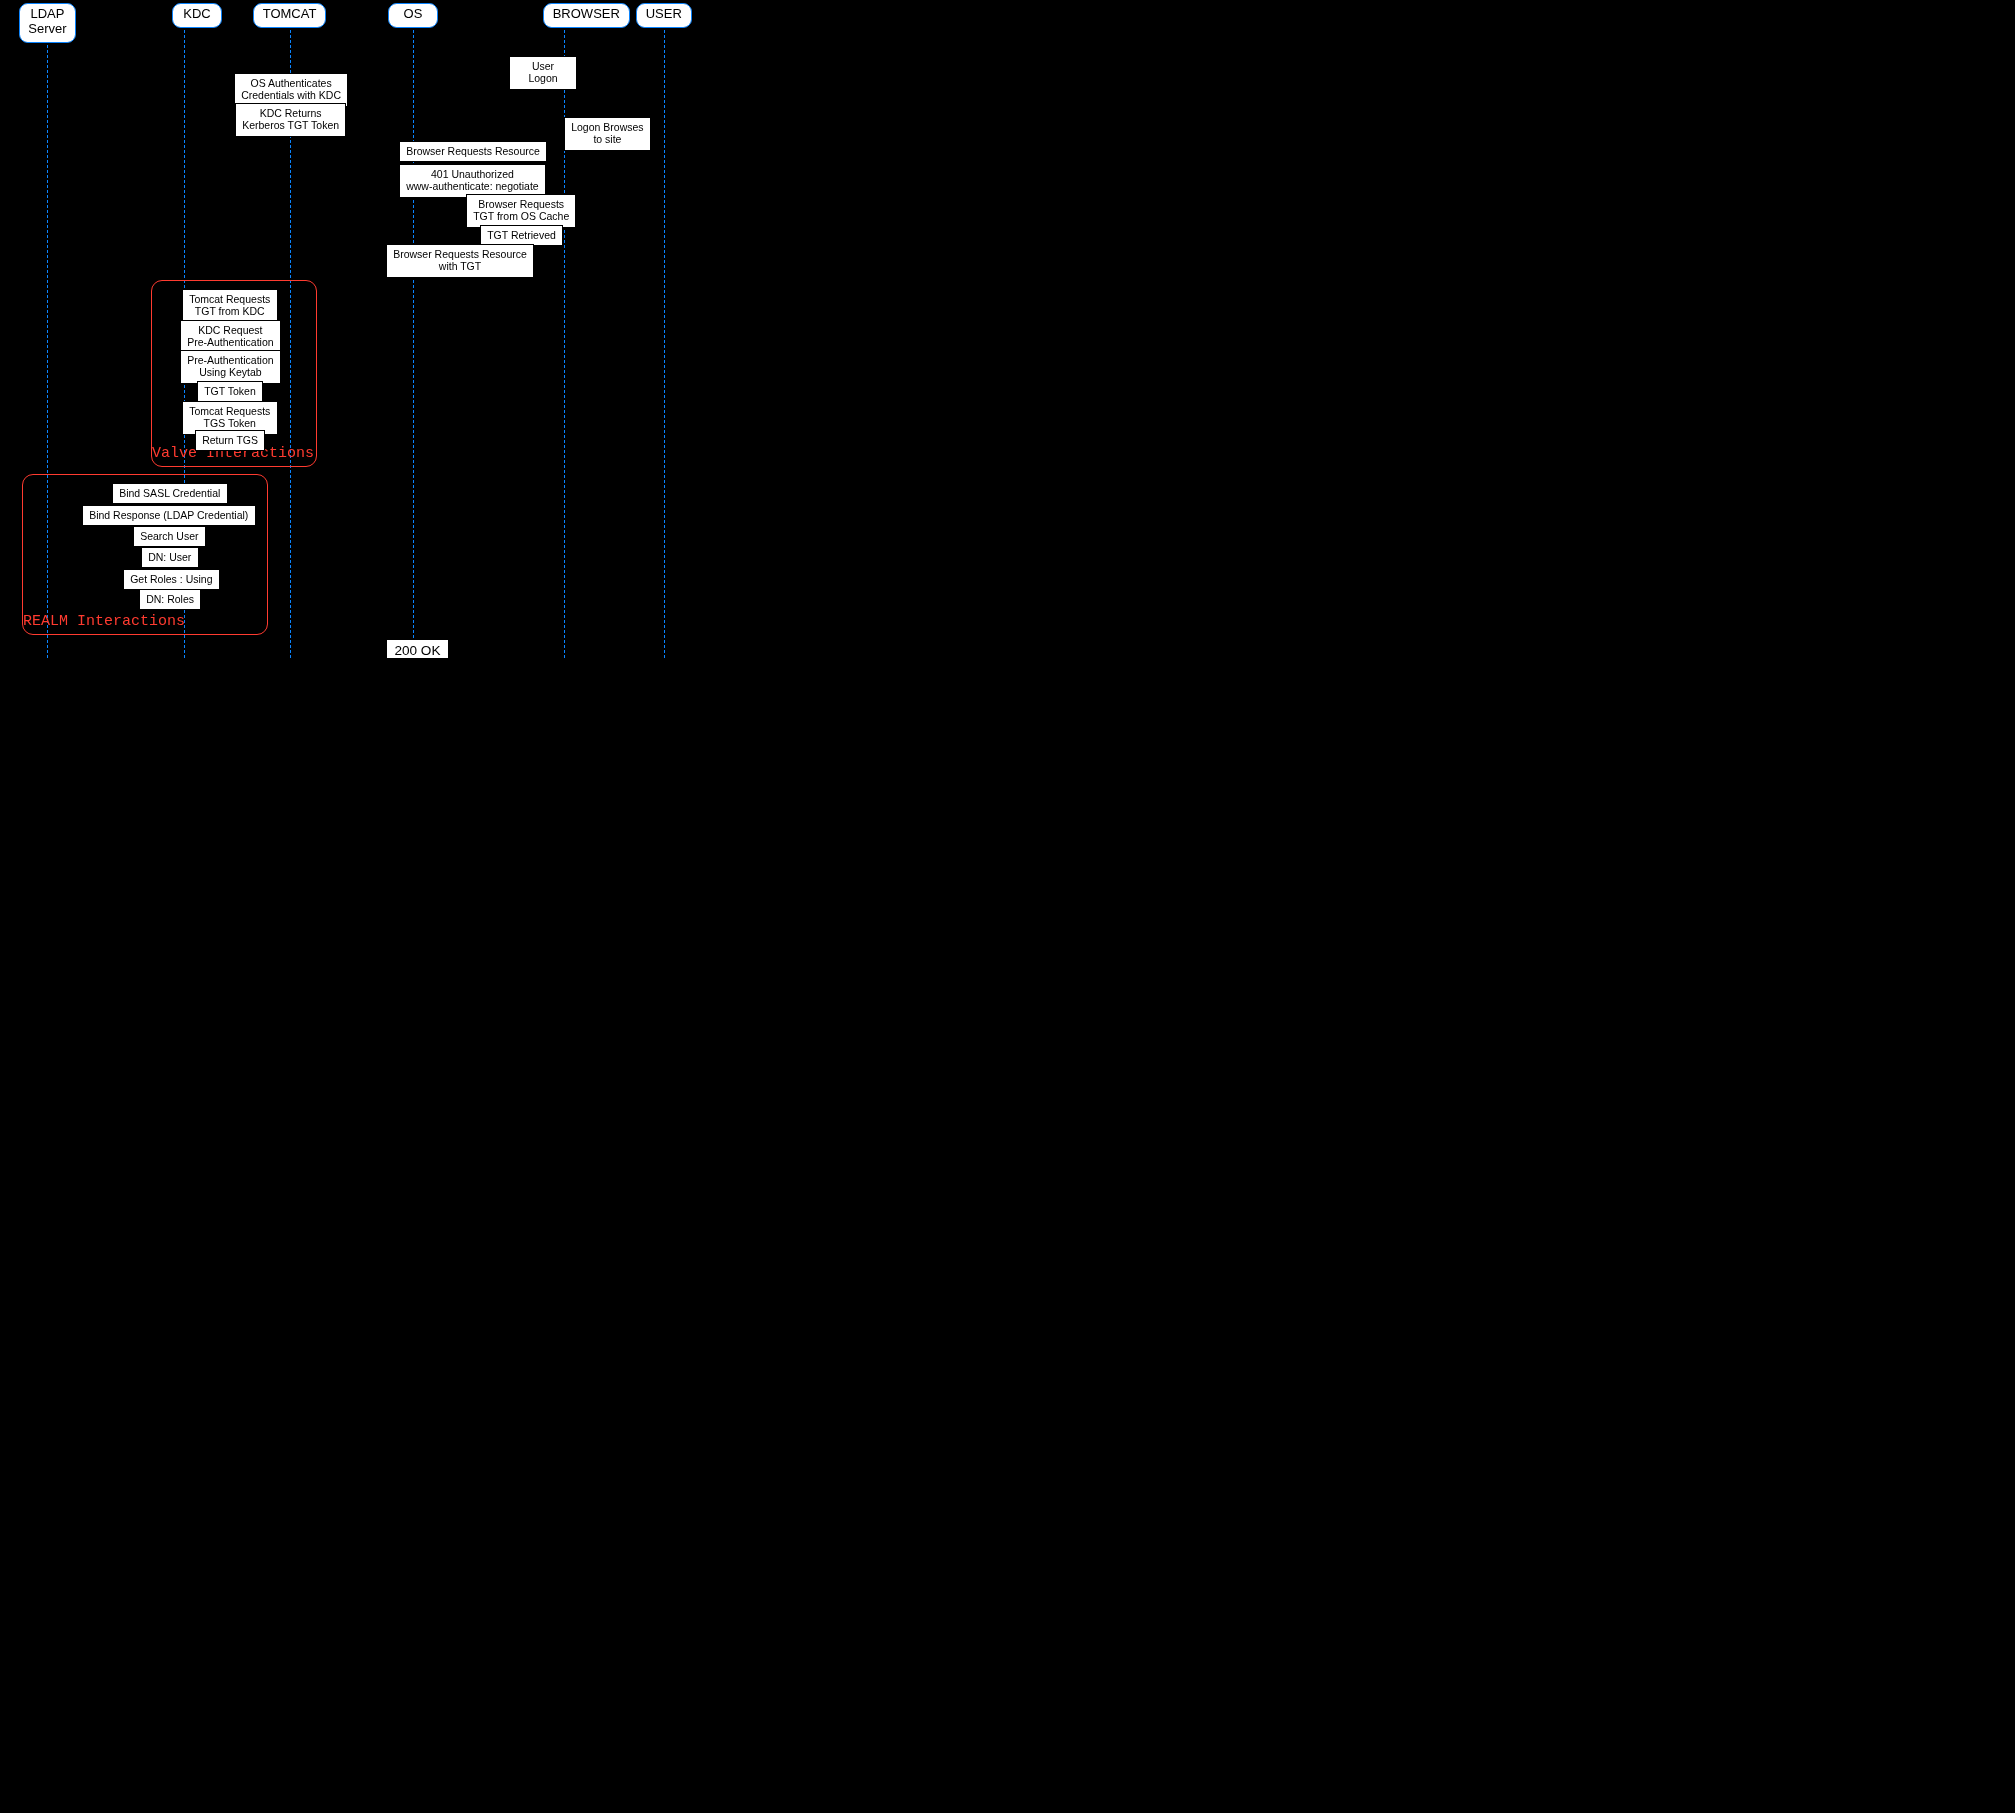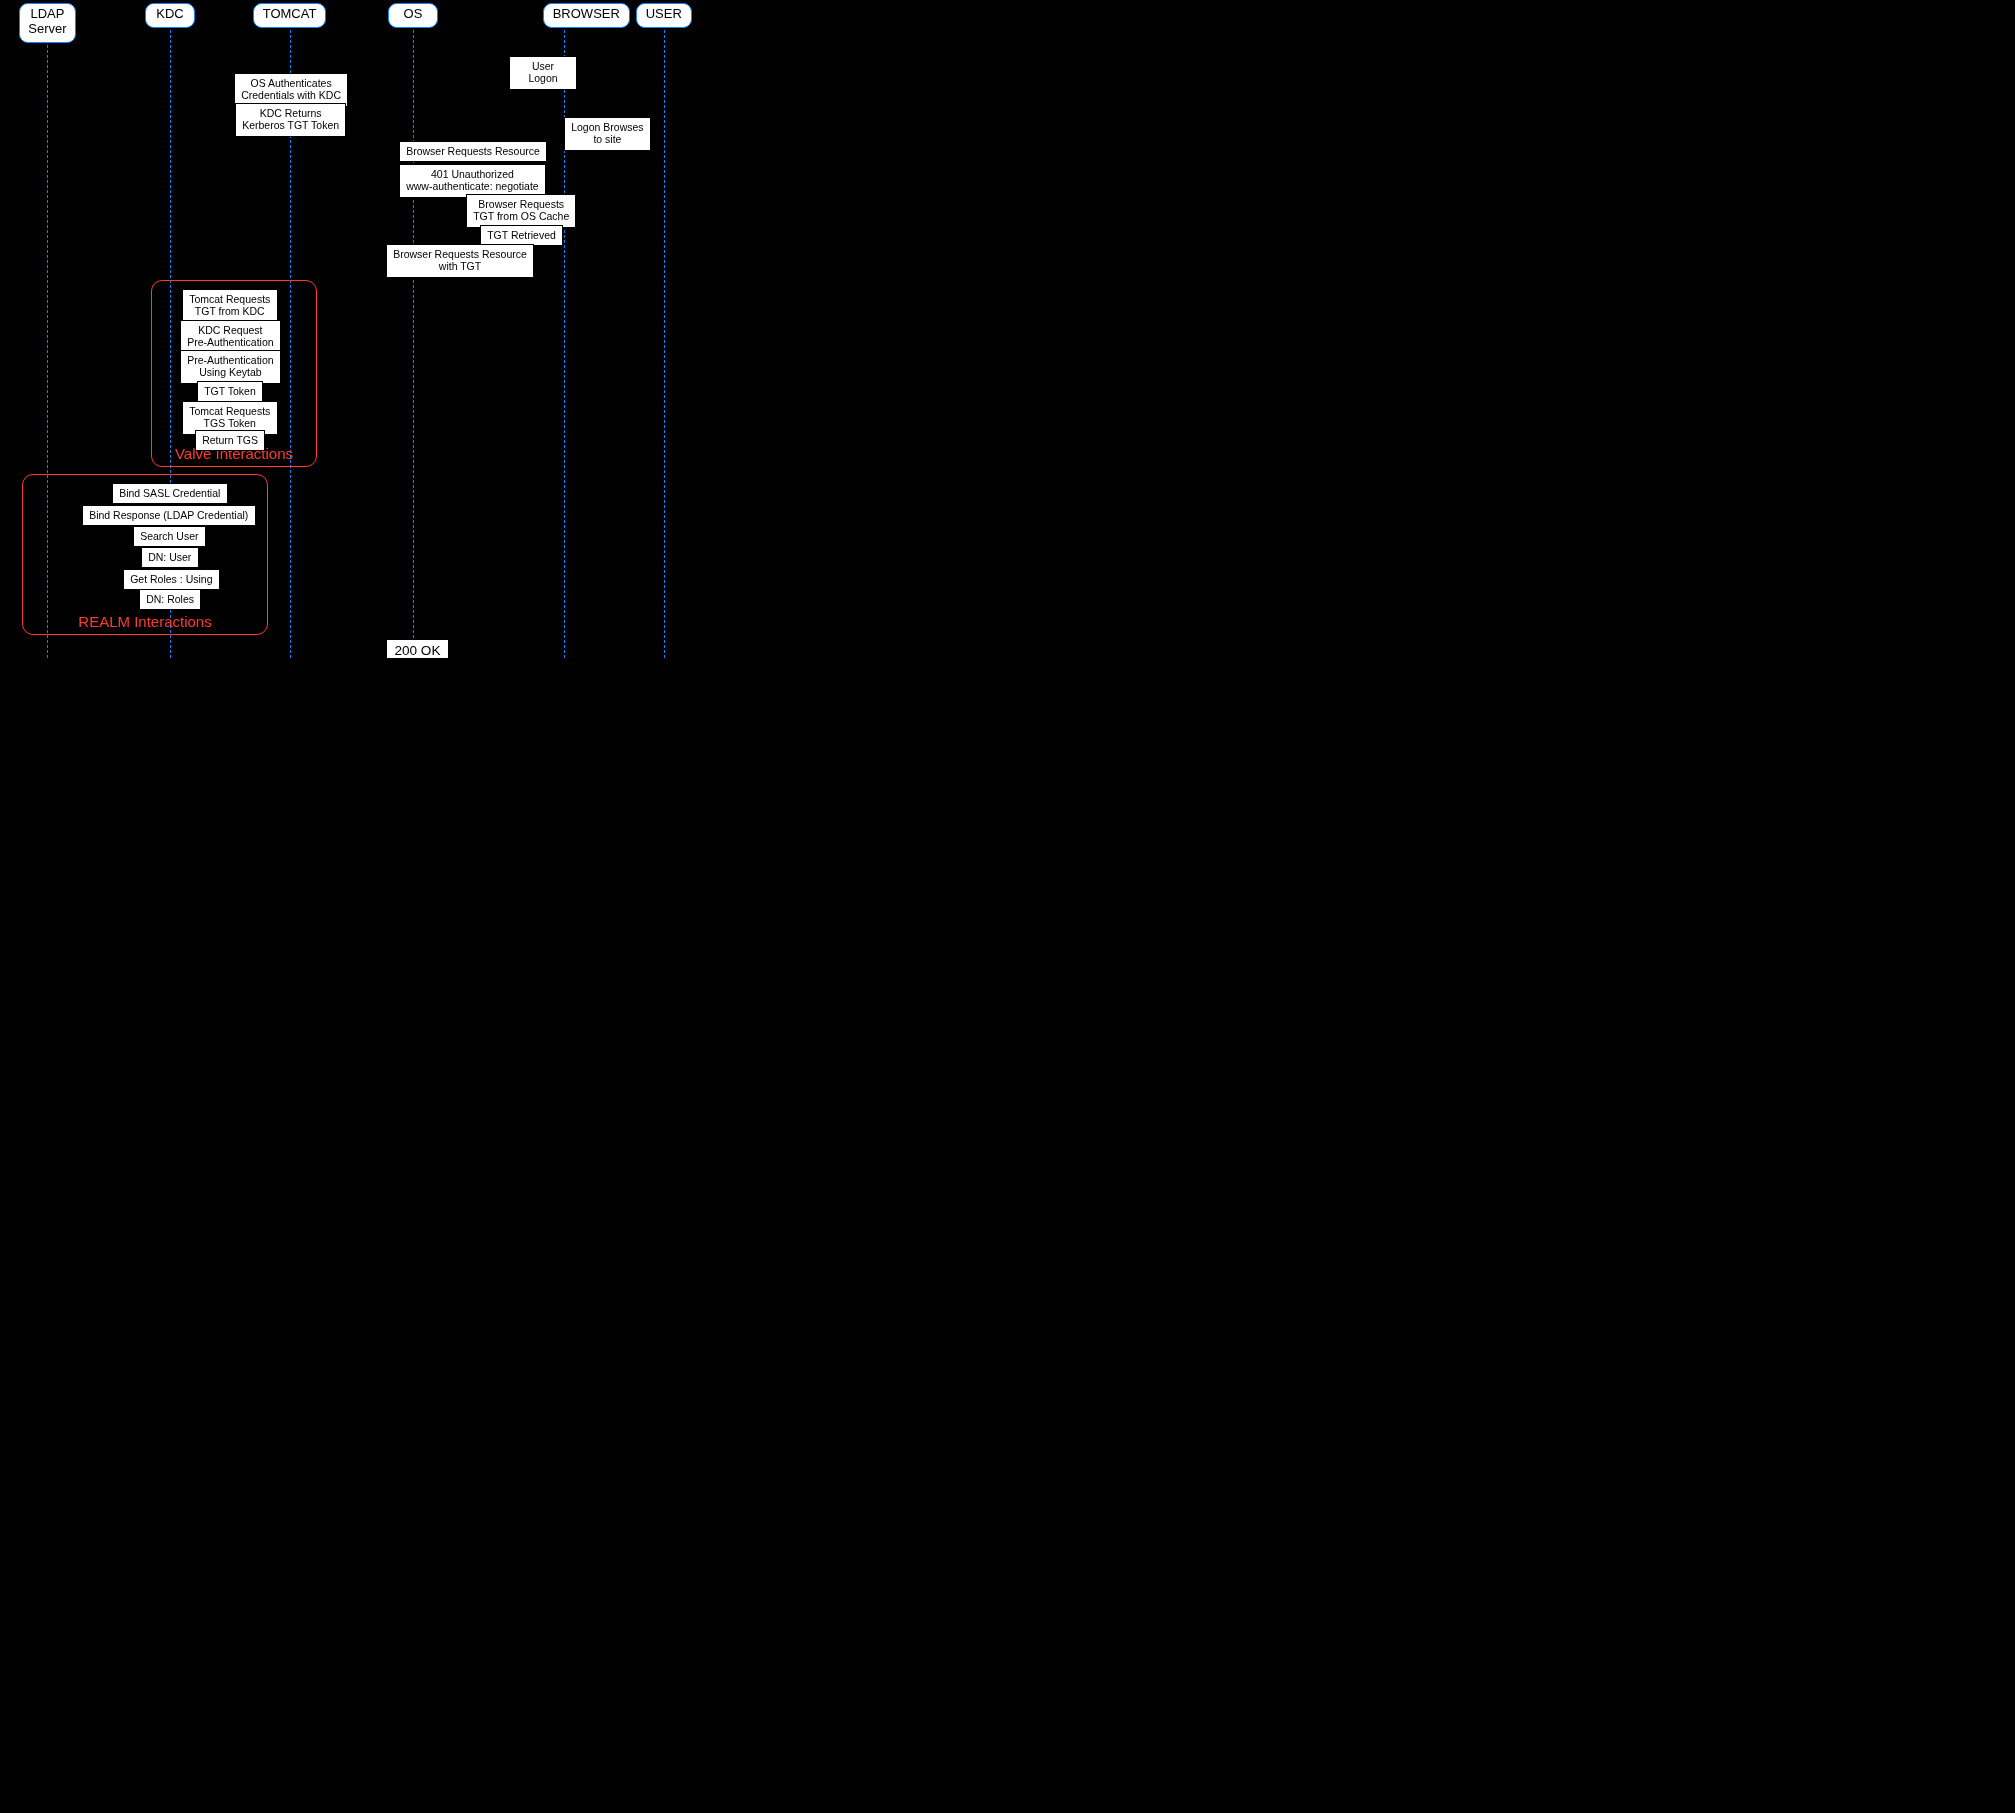--- a/index.html
+++ b/index.html
@@ -66,25 +66,26 @@
   .group-frame {
     position:absolute;
     border: 1.9px solid var(--red);
     border-radius: 11px;
     z-index: 2;
     box-sizing: border-box;
   }
   .group-frame .label {
     position:absolute;
     left:0; right:0; bottom:3.7px;
-    text-align:center;
+    text-align:left;
     color: var(--red);
     font-size: 15px;
     font-weight: 400;
     z-index: 5;
+    font-family: Liberation Mono, monospace;
   }
 
   
   .status-box {
     position:absolute;
     background: var(--white);
     border: 0.6px solid #000;
     color:#000;
     font-size: 13.6px;
     padding: 2.5px 7.4px 3.7px;
@@ -94,21 +95,21 @@
 </head>
 <body>
 
 <div id="participants-layer">
     <div class="participant" style="left: 18.6px;">
       <div class="head" style="white-space: pre-line;">LDAP
 Server</div>
       <div class="life" style="top: 42px; height: 613px;"></div>
     </div>
     <div class="participant" style="left: 145px;">
-      <div class="head" style="white-space: pre-line;">KDC</div>
+      <div class="head" style="white-space: pre-line; margin-left: 27px;">KDC</div>
       <div class="life" style="top: 27px; height: 628px;"></div>
     </div>
     <div class="participant" style="left: 253px;">
       <div class="head" style="white-space: pre-line;">TOMCAT</div>
       <div class="life" style="top: 27px; height: 628px;"></div>
     </div>
     <div class="participant" style="left: 388px;">
       <div class="head" style="white-space: pre-line;">OS</div>
       <div class="life" style="top: 27px; height: 628px;"></div>
     </div>

